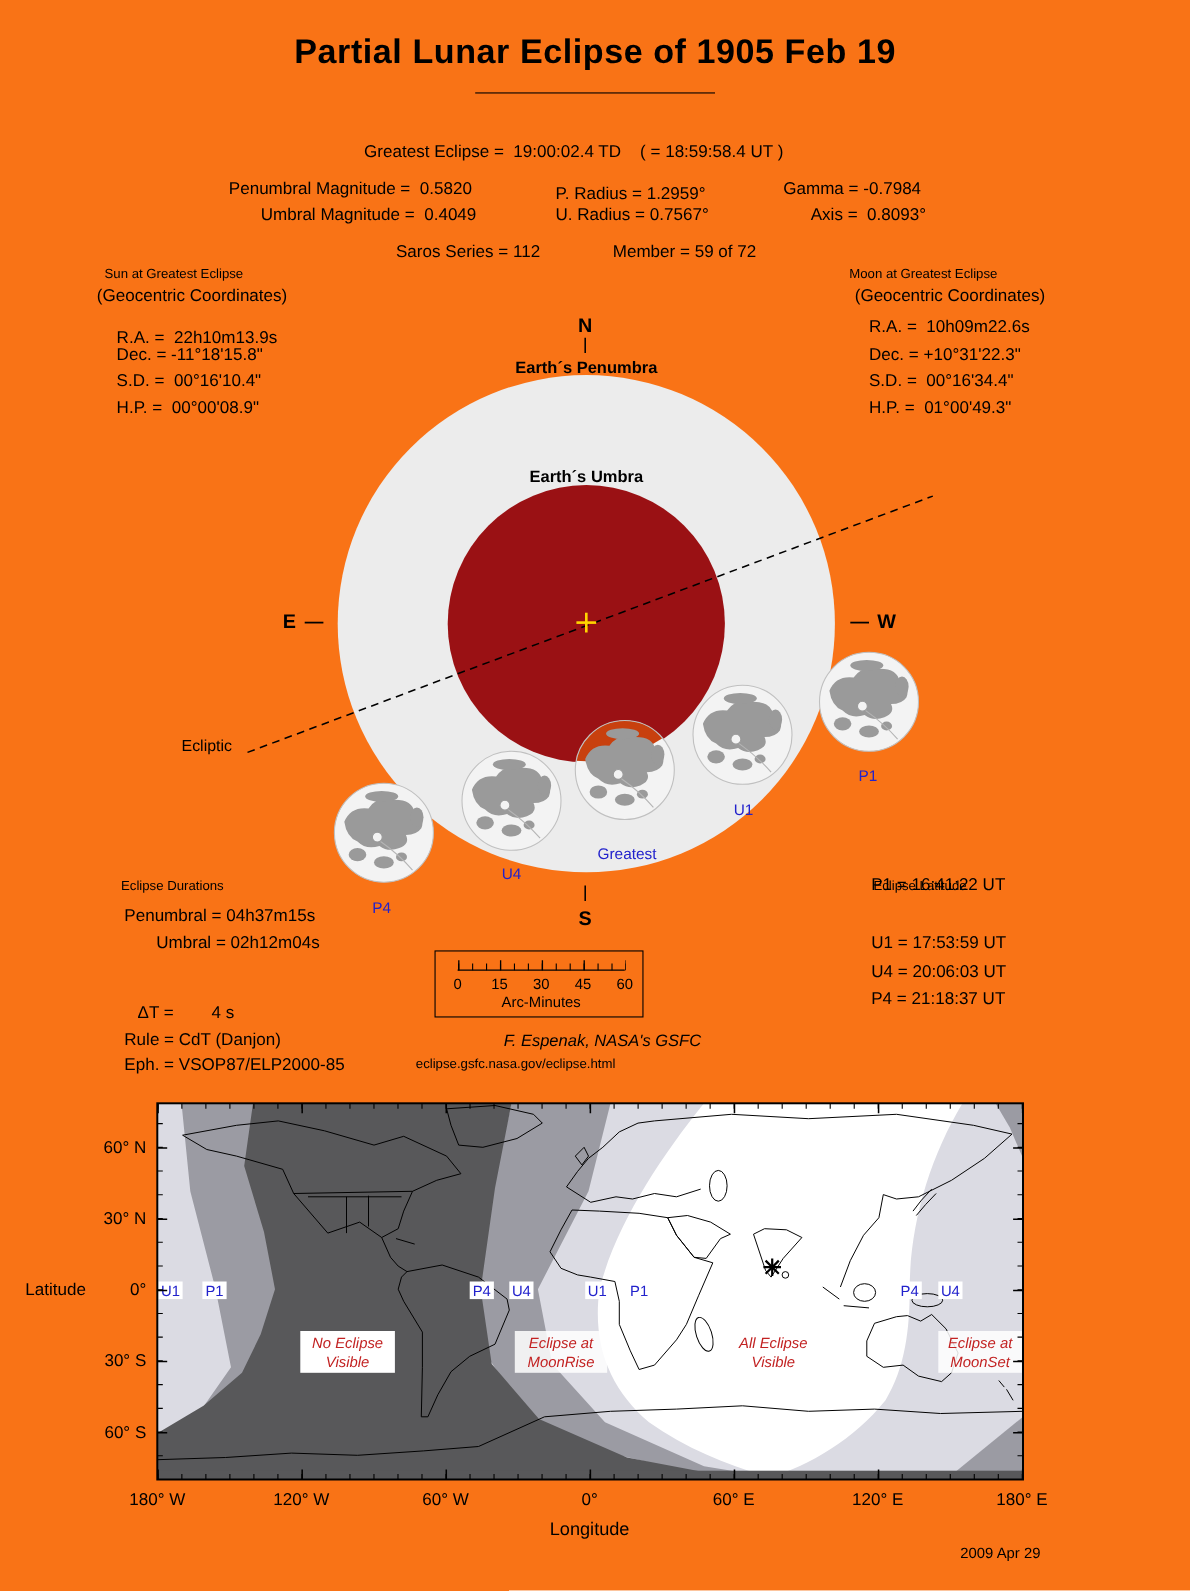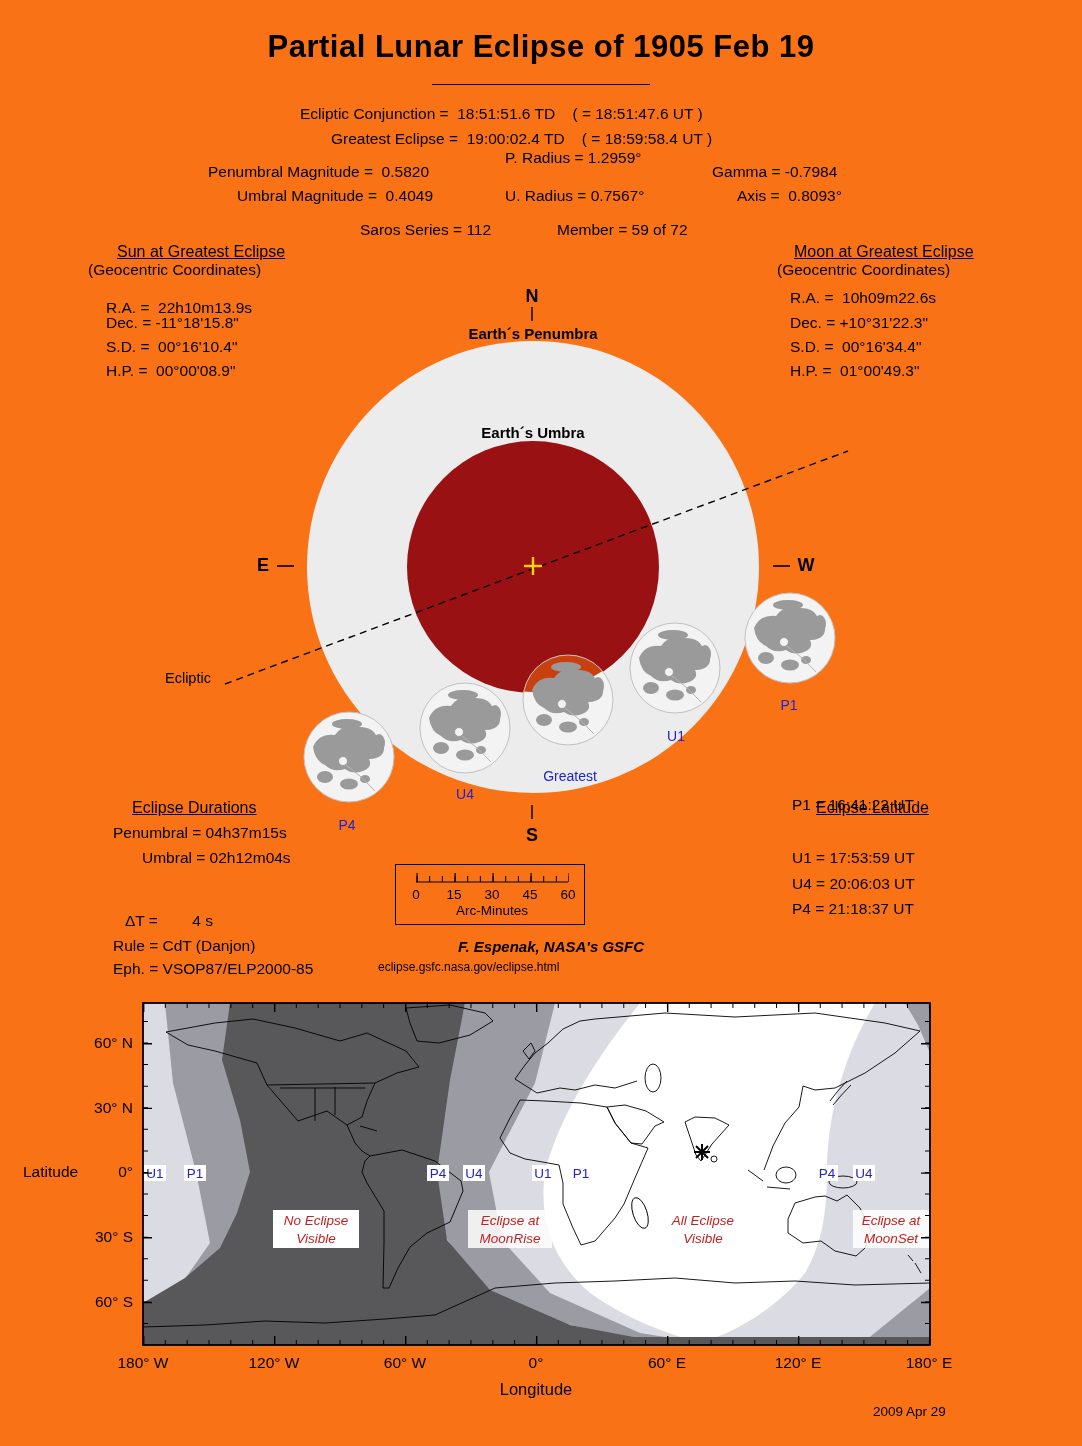--- a/index.html
+++ b/index.html
@@ -1,38 +1,37 @@
 <!DOCTYPE html>
 <html><head>
 <meta charset="utf-8">
 <style>
   html,body{margin:0;padding:0;background:#fff;}
   #page{position:relative;width:1082px;height:1446px;background:#f97316;
         font-family:"Liberation Sans","DejaVu Sans",sans-serif;color:#000;overflow:hidden;}
   .t{position:absolute;white-space:pre;font-size:15.5px;line-height:1.2;}
-  .hd{font-size:16px;text-decoration:underline;margin-left:22px;}
+  .hd{font-size:12px;}
   .ctr{left:0;right:0;text-align:center;white-space:normal;}
   #title{top:28px;font-size:31px;font-weight:bold;letter-spacing:.5px;}
   #title-rule{position:absolute;left:432px;top:84px;width:218px;height:0;border-top:1.6px solid #000;}
   svg text{font-family:"Liberation Sans","DejaVu Sans",sans-serif;}
   #scalebox{position:absolute;left:395px;top:864px;width:190px;height:61px;border:1.6px solid #000;box-sizing:border-box;}
-  .italic{font-style:italic;font-weight:bold;}
+  .italic{font-style:italic;}
 </style>
 </head>
 <body>
 
 <div id="page">
 
   <div id="title" class="t ctr">Partial Lunar Eclipse of  1905 Feb 19</div>
   <div id="title-rule"></div>
-  <div class="t" style="left:300px;top:105px">Ecliptic Conjunction =  18:51:51.6 TD    ( = 18:51:47.6 UT )</div>
   <div class="t" style="left:331px;top:130px">Greatest Eclipse =  19:00:02.4 TD    ( = 18:59:58.4 UT )</div>
 
   <div class="t" style="left:208px;top:163px">Penumbral Magnitude =  0.5820</div>
-  <div class="t" style="left:505px;top:149px">P. Radius = 1.2959°</div>
+  <div class="t" style="left:505px;top:168px">P. Radius = 1.2959°</div>
   <div class="t" style="left:712px;top:163px">Gamma = -0.7984</div>
   <div class="t" style="left:237px;top:187px">Umbral Magnitude =  0.4049</div>
   <div class="t" style="left:505px;top:187px">U. Radius = 0.7567°</div>
   <div class="t" style="left:737px;top:187px">Axis =  0.8093°</div>
   <div class="t" style="left:360px;top:221px">Saros Series = 112</div>
   <div class="t" style="left:557px;top:221px">Member = 59 of 72</div>
 
   <div class="t hd" style="left:95px;top:242px">Sun at Greatest Eclipse</div>
   <div class="t" style="left:88px;top:261px">(Geocentric Coordinates)</div>
   <div class="t" style="left:106px;top:299px">R.A. =  22h10m13.9s</div>

